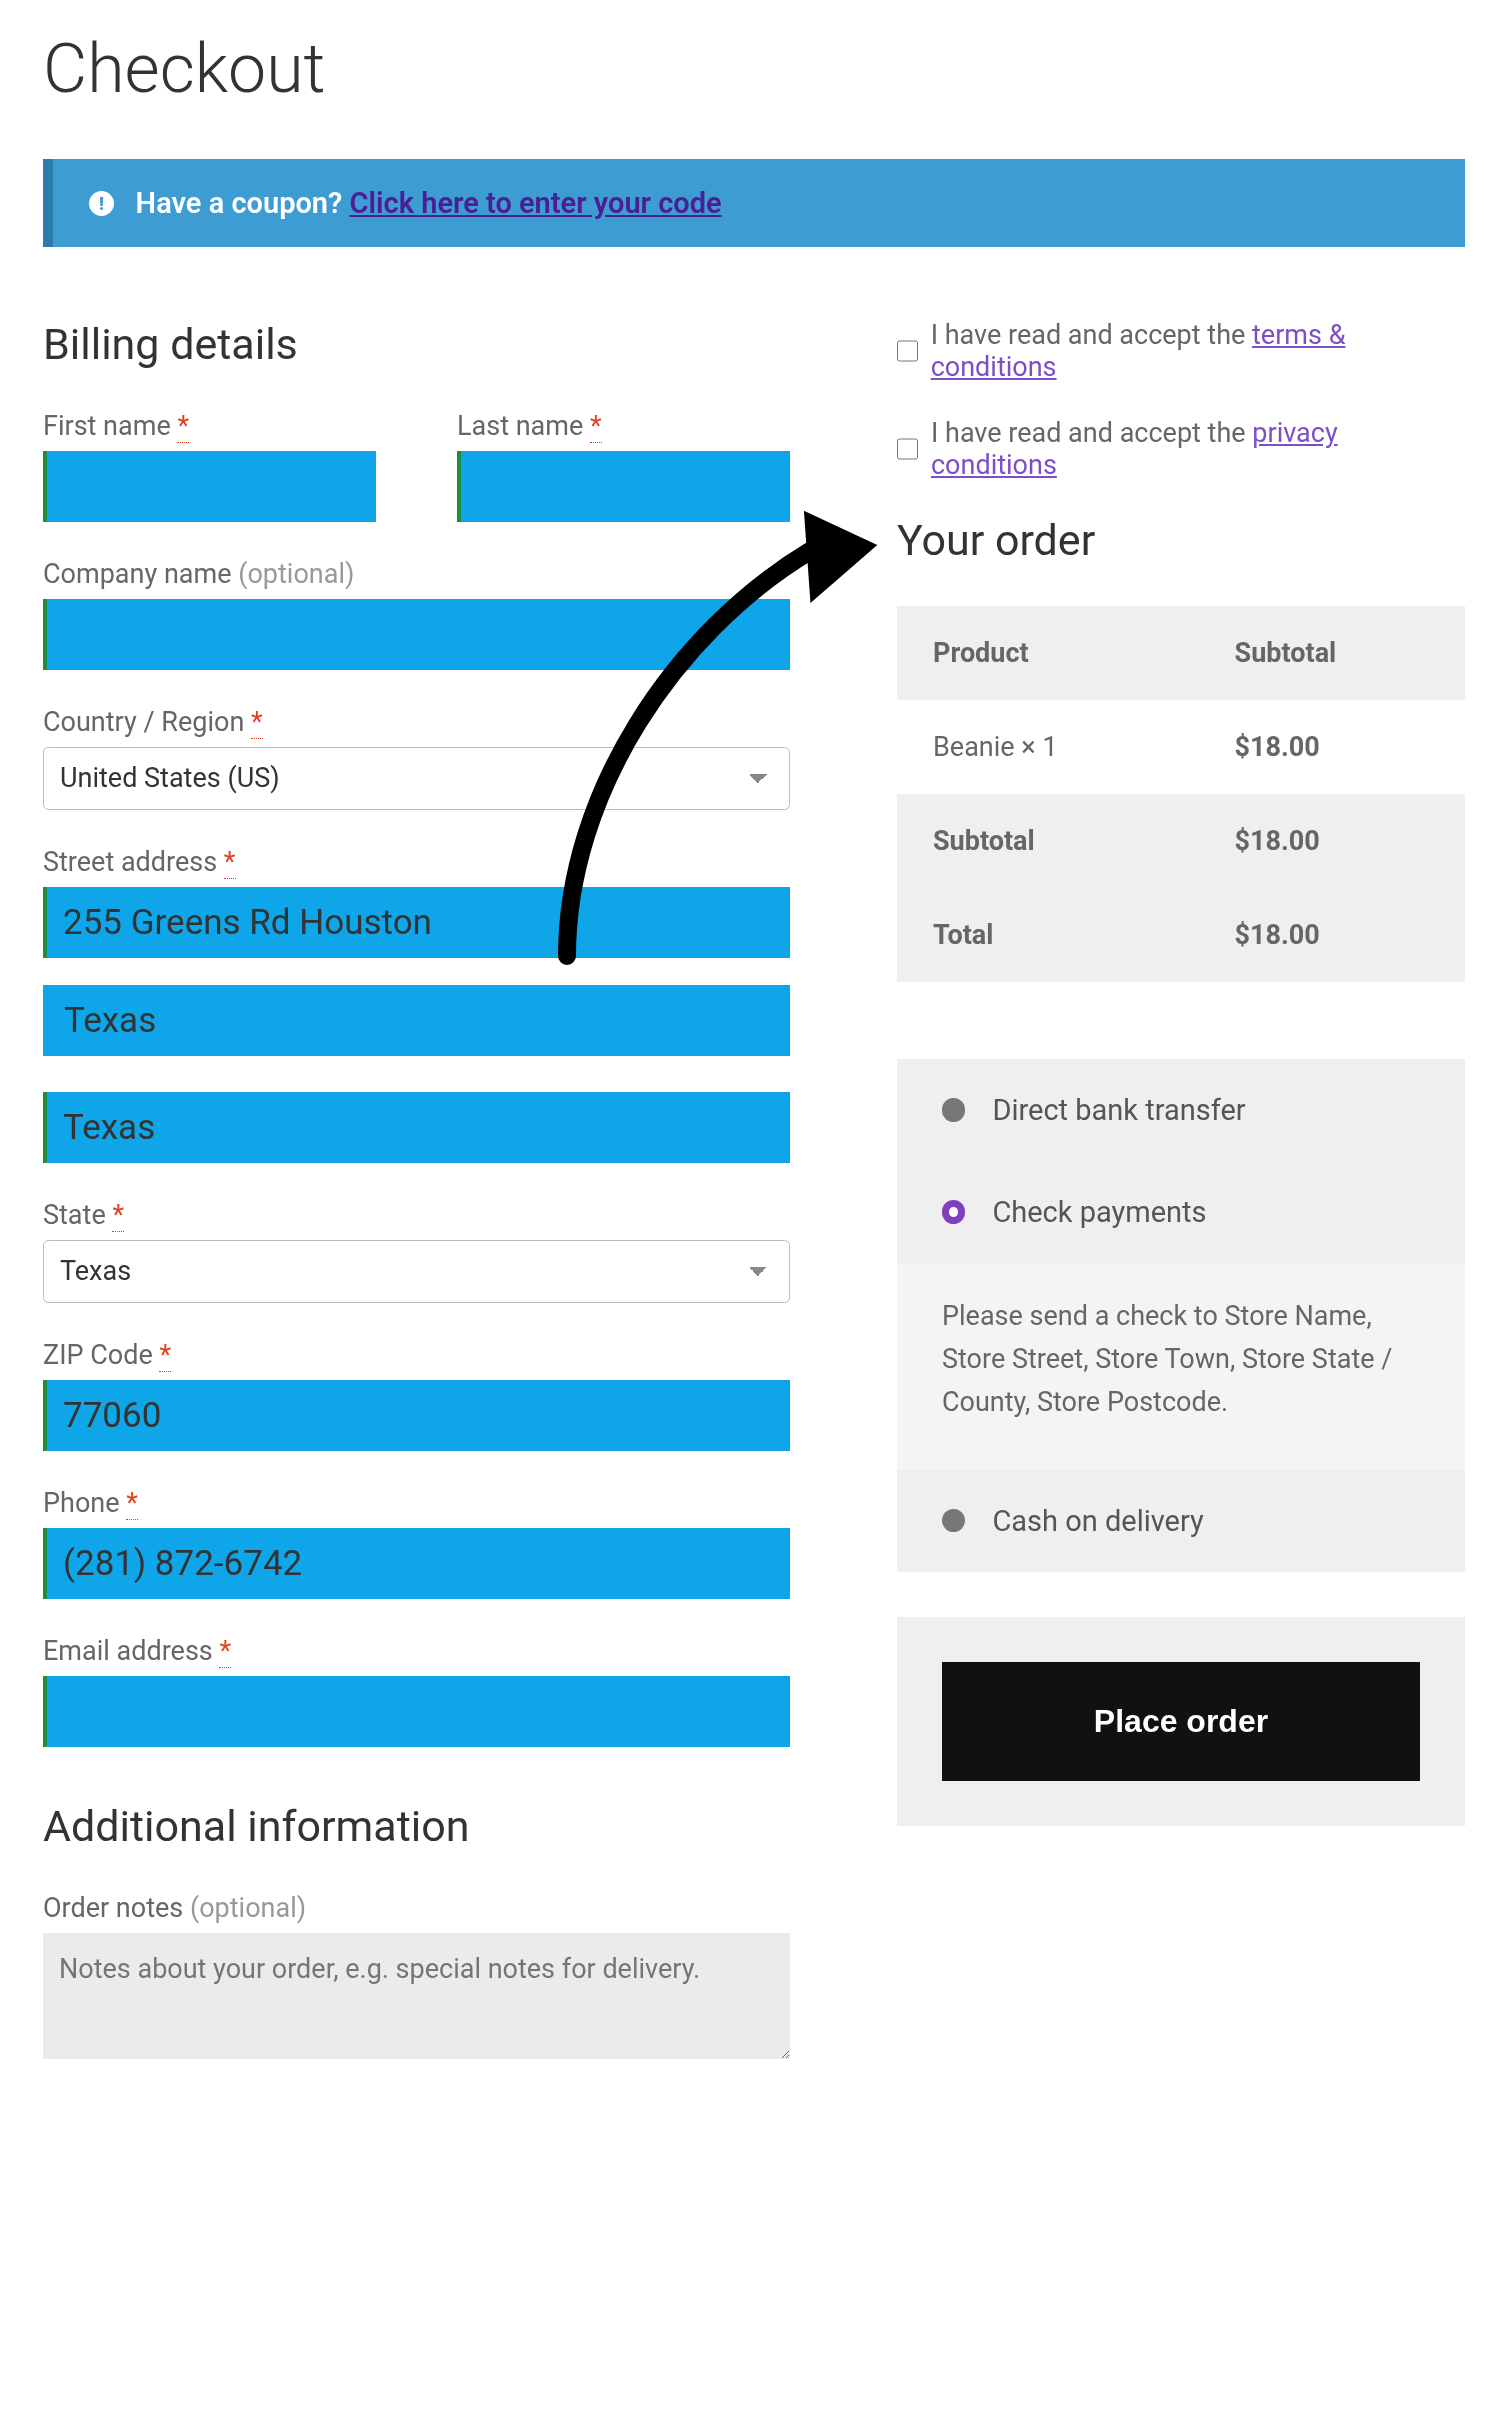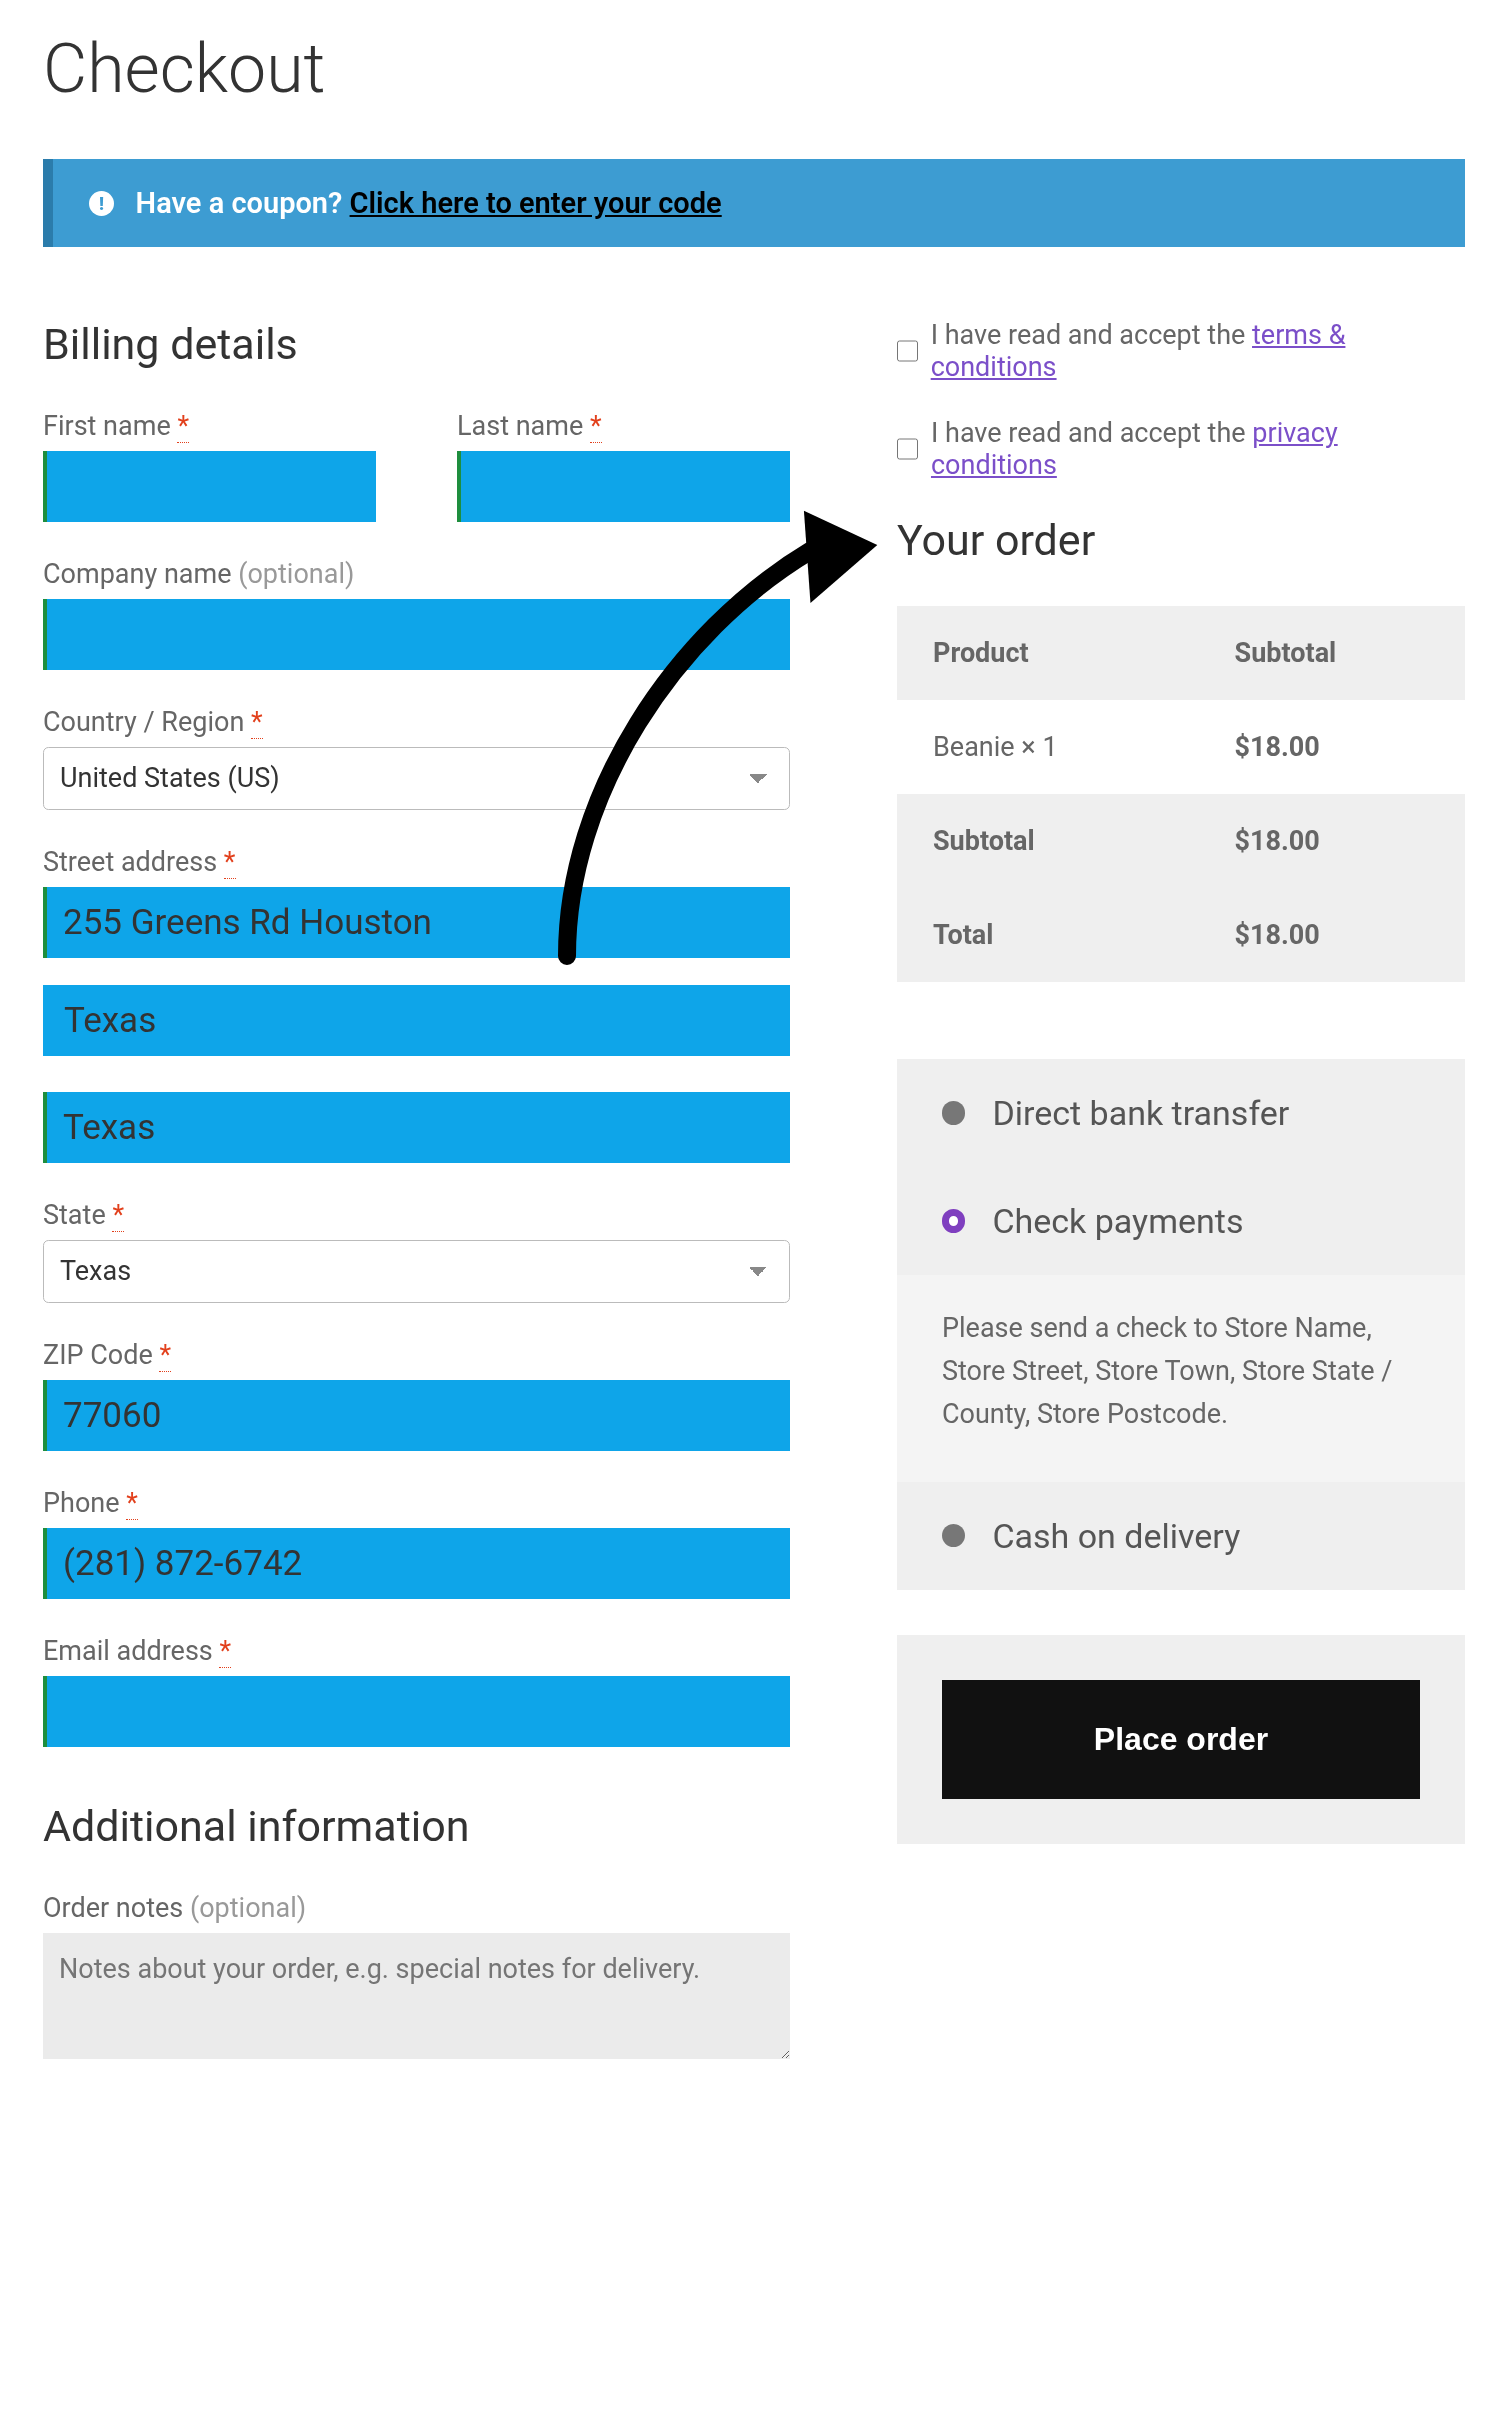--- a/index.html
+++ b/index.html
@@ -39,21 +39,21 @@
   justify-content: center;
   width: 25px;
   height: 25px;
   background: #fff;
   color: #3d9cd2;
   border-radius: 50%;
   font-weight: 900;
   font-size: 18px;
   flex-shrink: 0;
 }
-.coupon-banner a { color: #000000; text-decoration: underline; }
+.coupon-banner a { color: #4c1d95; text-decoration: underline; }
 .layout {
   display: flex;
   gap: 107px;
 }
 .left-col { width: 747px; }
 .right-col { flex: 1; }
 h2.section-title {
   font-size: 43px;
   font-weight: 400;
   color: #333;
@@ -152,21 +152,21 @@
 .order-table .val-cell { font-weight: 700; }
 .order-table tbody tr.plain td { font-weight: 400; }
 .order-table tbody tr.plain td:last-child { font-weight: 700; }
 .payment-block { background: #efefef; margin-bottom: 45px; }
 .pay-option {
   display: flex;
   align-items: center;
   gap: 27px;
   padding: 34px 45px;
   color: #555;
-  font-size: 34px;
+  font-size: 29px;
 }
 .pay-option .radio {
   width: 23.4px; height: 23.4px; border-radius: 50%;
   background: #777;
   display: inline-block;
   flex-shrink: 0;
 }
 .pay-option.selected .radio {
   background: #fff;
   border: 7.2px solid #7f3fbf;

